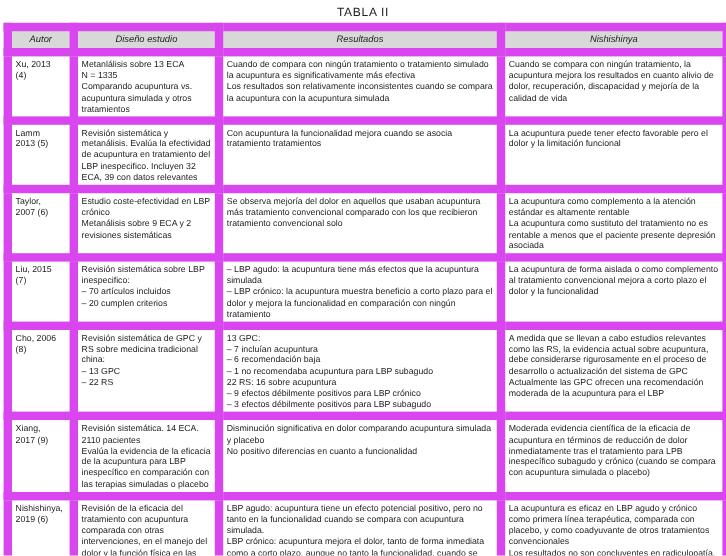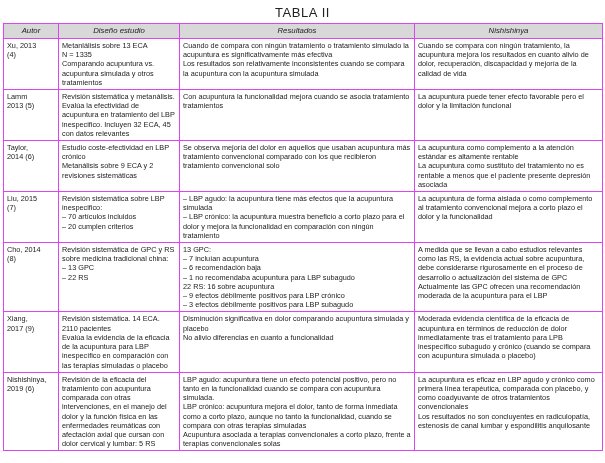--- a/index.html
+++ b/index.html
@@ -11,35 +11,35 @@
   .page {
     width: 605px;
     height: 463px;
     box-sizing: border-box;
     padding: 5px 3px 2px 3px;
     font-family: "Liberation Sans", sans-serif;
     color: #1c1c1c;
   }
   .table-title {
     text-align: center;
-    font-size: 13px;
+    font-size: 10px;
     letter-spacing: 0.6px;
     color: #222222;
     margin: 0 0 3px 0;
     font-weight: normal;
   }
   table.review-table {
     border-collapse: collapse;
     table-layout: fixed;
     width: 599px;
     margin: 0 auto;
   }
   table.review-table th,
   table.review-table td {
-    border: 1px solid #d946ef;
+    border: 7px solid #d946ef;
     vertical-align: top;
     text-align: left;
     padding: 2px 3px 2px 3px;
     font-size: 7.3px;
     line-height: 9.2px;
     white-space: pre-line;
     overflow: hidden;
     word-wrap: break-word;
   }
   table.review-table th {
@@ -85,66 +85,66 @@
         <td>Metanlálisis sobre 13 ECA
 N = 1335
 Comparando acupuntura vs. acupuntura simulada y otros tratamientos</td>
         <td>Cuando de compara con ningún tratamiento o tratamiento simulado la acupuntura es significativamente más efectiva
 Los resultados son relativamente inconsistentes cuando se compara la acupuntura con la acupuntura simulada</td>
         <td>Cuando se compara con ningún tratamiento, la acupuntura mejora los resultados en cuanto alivio de dolor, recuperación, discapacidad y mejoría de la calidad de vida</td>
       </tr>
       <tr>
         <td>Lamm
 2013 (5)</td>
-        <td>Revisión sistemática y metanálisis. Evalúa la efectividad de acupuntura en tratamiento del LBP inespecifico. Incluyen 32 ECA, 45 con datos relevantes</td>
+        <td>Revisión sistemática y metanálisis. Evalúa la efectividad de acupuntura en tratamiento del LBP inespecifico. Incluyen 32 ECA, 39 con datos relevantes</td>
         <td>Con acupuntura la funcionalidad mejora cuando se asocia tratamiento tratamientos</td>
         <td>La acupuntura puede tener efecto favorable pero el dolor y la limitación funcional</td>
       </tr>
       <tr>
         <td>Taylor,
-2014 (6)</td>
+2007 (6)</td>
         <td>Estudio coste-efectividad en LBP crónico
 Metanálisis sobre 9 ECA y 2 revisiones sistemáticas</td>
         <td>Se observa mejoría del dolor en aquellos que usaban acupuntura más tratamiento convencional comparado con los que recibieron tratamiento convencional solo</td>
         <td>La acupuntura como complemento a la atención estándar es altamente rentable
 La acupuntura como sustituto del tratamiento no es rentable a menos que el paciente presente depresión asociada</td>
       </tr>
       <tr>
         <td>Liu, 2015
 (7)</td>
         <td>Revisión sistemática sobre LBP inespecifico:
 – 70 artículos incluidos
 – 20 cumplen criterios</td>
         <td>– LBP agudo: la acupuntura tiene más efectos que la acupuntura simulada
 – LBP crónico: la acupuntura muestra beneficio a corto plazo para el dolor y mejora la funcionalidad en comparación con ningún tratamiento</td>
         <td>La acupuntura de forma aislada o como complemento al tratamiento convencional mejora a corto plazo el dolor y la funcionalidad</td>
       </tr>
       <tr>
-        <td>Cho, 2014
+        <td>Cho, 2006
 (8)</td>
         <td>Revisión sistemática de GPC y RS sobre medicina tradicional china:
 – 13 GPC
 – 22 RS</td>
         <td>13 GPC:
 – 7 incluían acupuntura
 – 6 recomendación baja
 – 1 no recomendaba acupuntura para LBP subagudo
 22 RS: 16 sobre acupuntura
 – 9 efectos débilmente positivos para LBP crónico
 – 3 efectos débilmente positivos para LBP subagudo</td>
         <td>A medida que se llevan a cabo estudios relevantes como las RS, la evidencia actual sobre acupuntura, debe considerarse rigurosamente en el proceso de desarrollo o actualización del sistema de GPC
 Actualmente las GPC ofrecen una recomendación moderada de la acupuntura para el LBP</td>
       </tr>
       <tr>
         <td>Xiang,
 2017 (9)</td>
         <td>Revisión sistemática. 14 ECA. 2110 pacientes
 Evalúa la evidencia de la eficacia de la acupuntura para LBP inespecífico en comparación con las terapias simuladas o placebo</td>
         <td>Disminución significativa en dolor comparando acupuntura simulada y placebo
-No alivio diferencias en cuanto a funcionalidad</td>
+No positivo diferencias en cuanto a funcionalidad</td>
         <td>Moderada evidencia científica de la eficacia de acupuntura en términos de reducción de dolor inmediatamente tras el tratamiento para LPB inespecífico subagudo y crónico (cuando se compara con acupuntura simulada o placebo)</td>
       </tr>
       <tr>
         <td>Nishishinya,
 2019 (6)</td>
         <td>Revisión de la eficacia del tratamiento con acupuntura comparada con otras intervenciones, en el manejo del dolor y la función física en las enfermedades reumáticas con afectación axial que cursan con dolor cervical y lumbar: 5 RS</td>
         <td>LBP agudo: acupuntura tiene un efecto potencial positivo, pero no tanto en la funcionalidad cuando se compara con acupuntura simulada.
 LBP crónico: acupuntura mejora el dolor, tanto de forma inmediata como a corto plazo, aunque no tanto la funcionalidad, cuando se compara con otras terapias simuladas
 Acupuntura asociada a terapias convencionales a corto plazo, frente a terapias convencionales solas</td>
         <td>La acupuntura es eficaz en LBP agudo y crónico como primera línea terapéutica, comparada con placebo, y como coadyuvante de otros tratamientos convencionales

